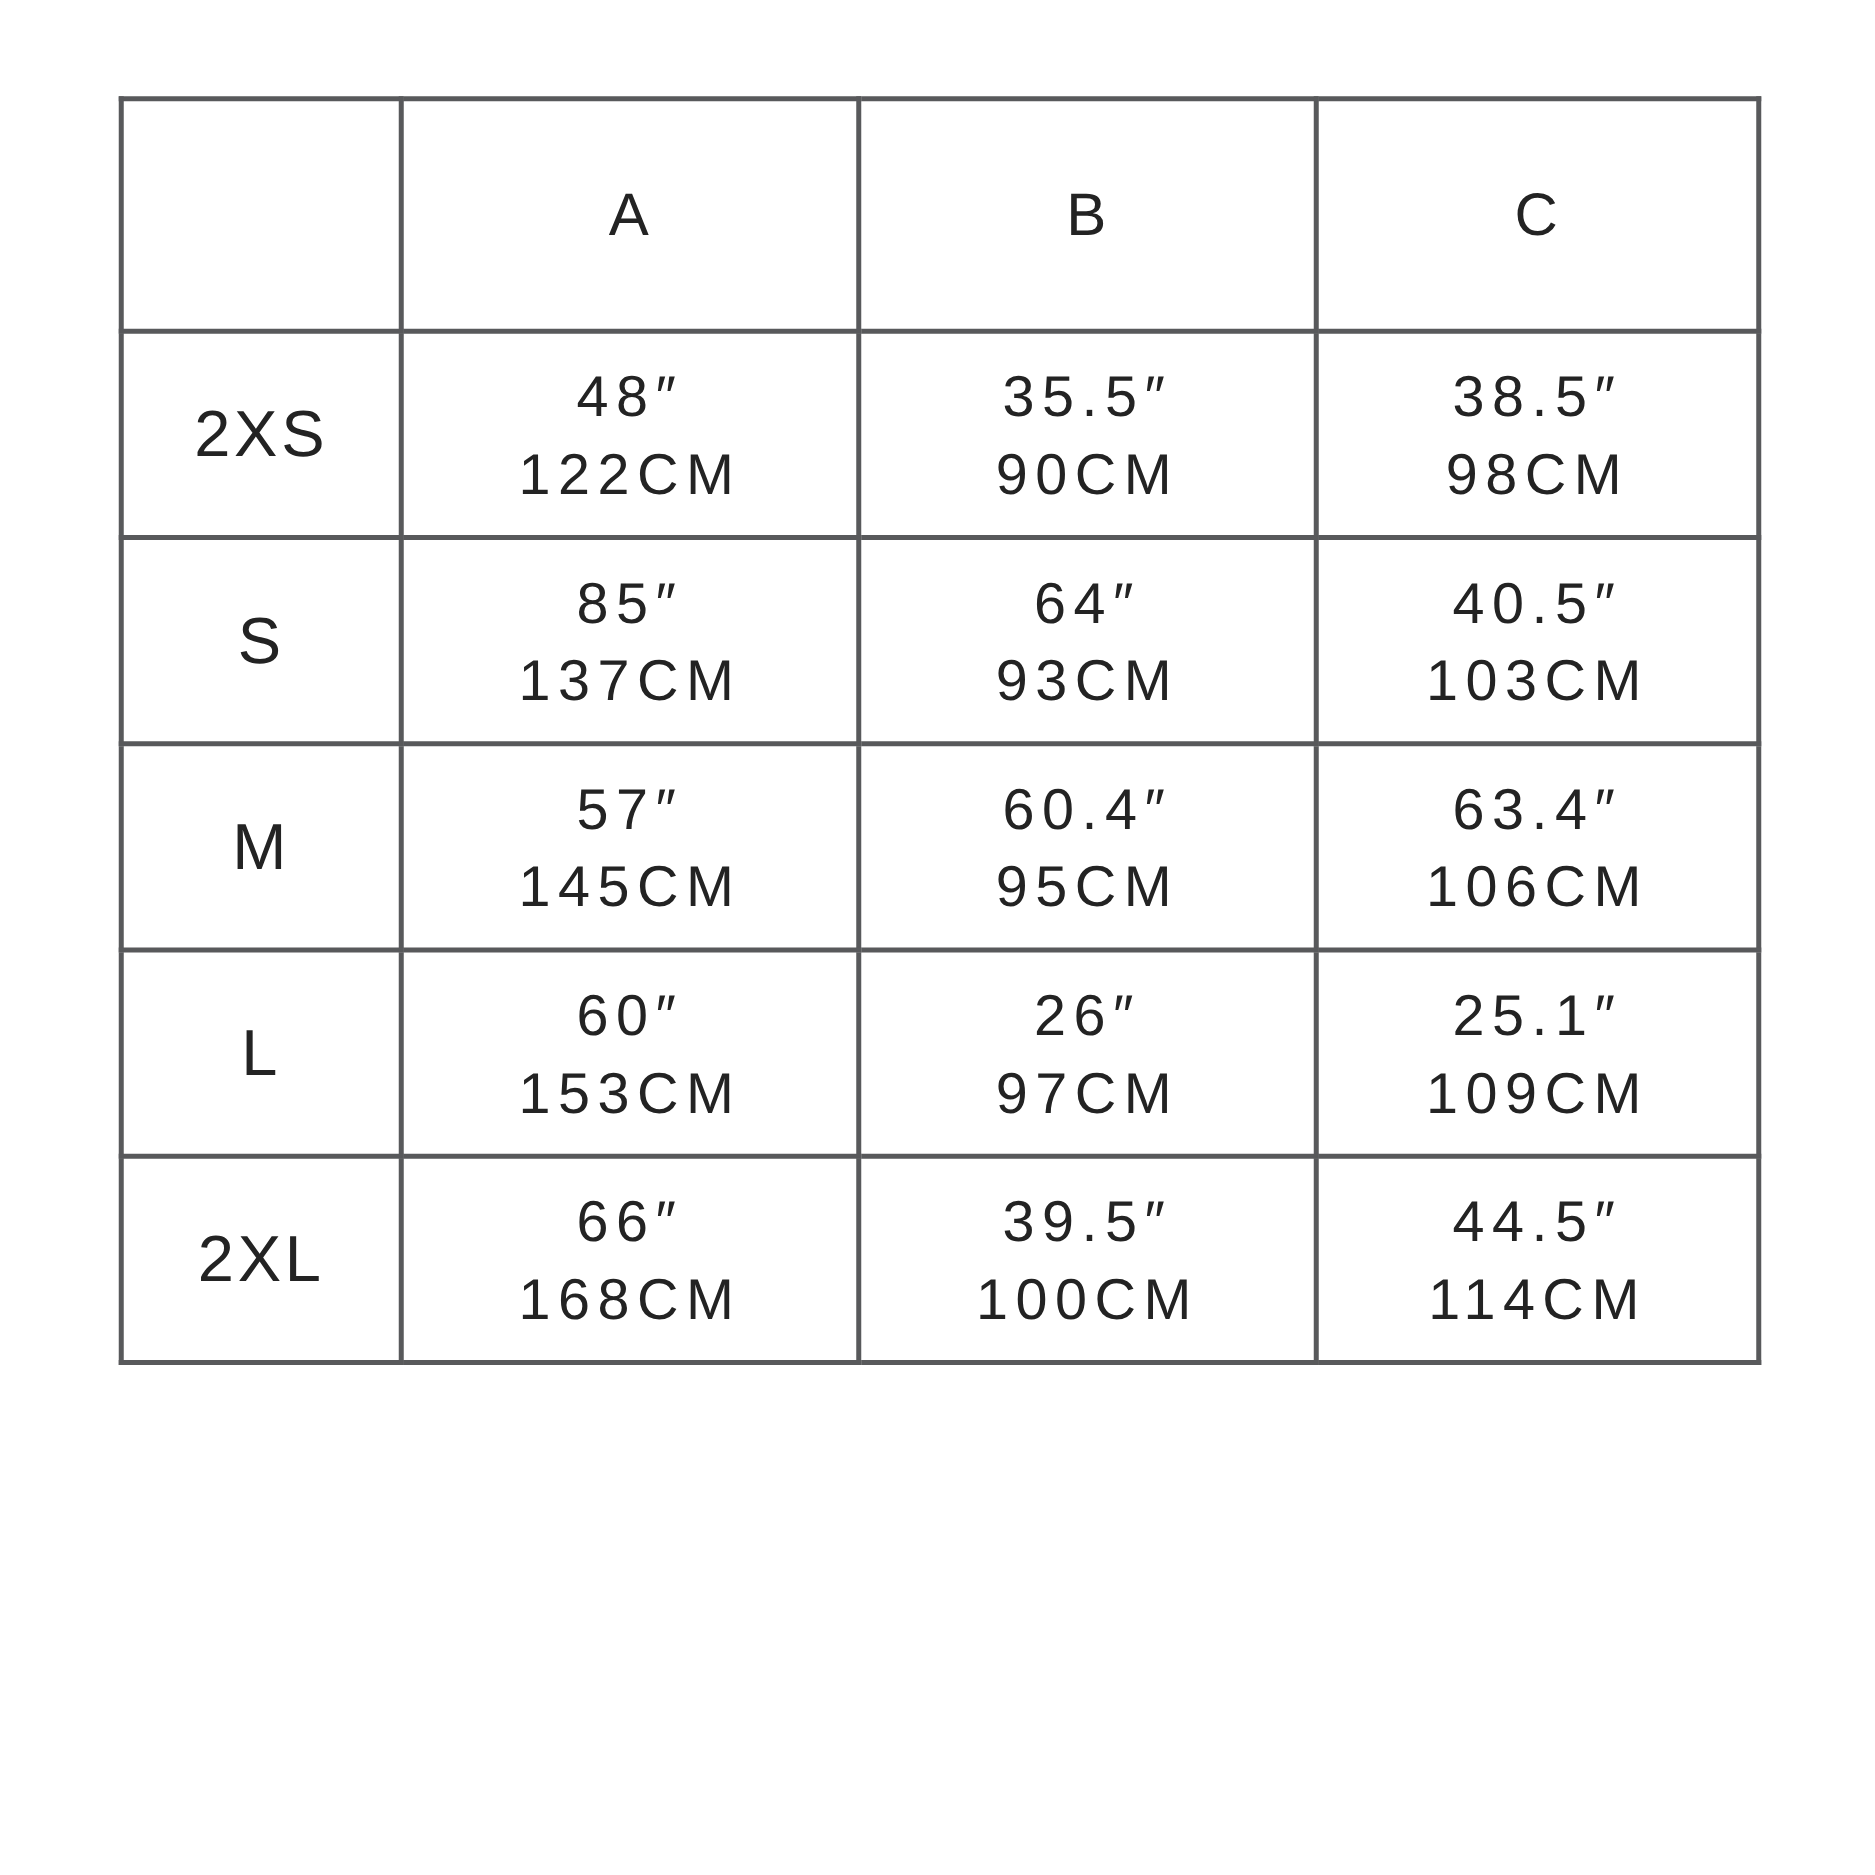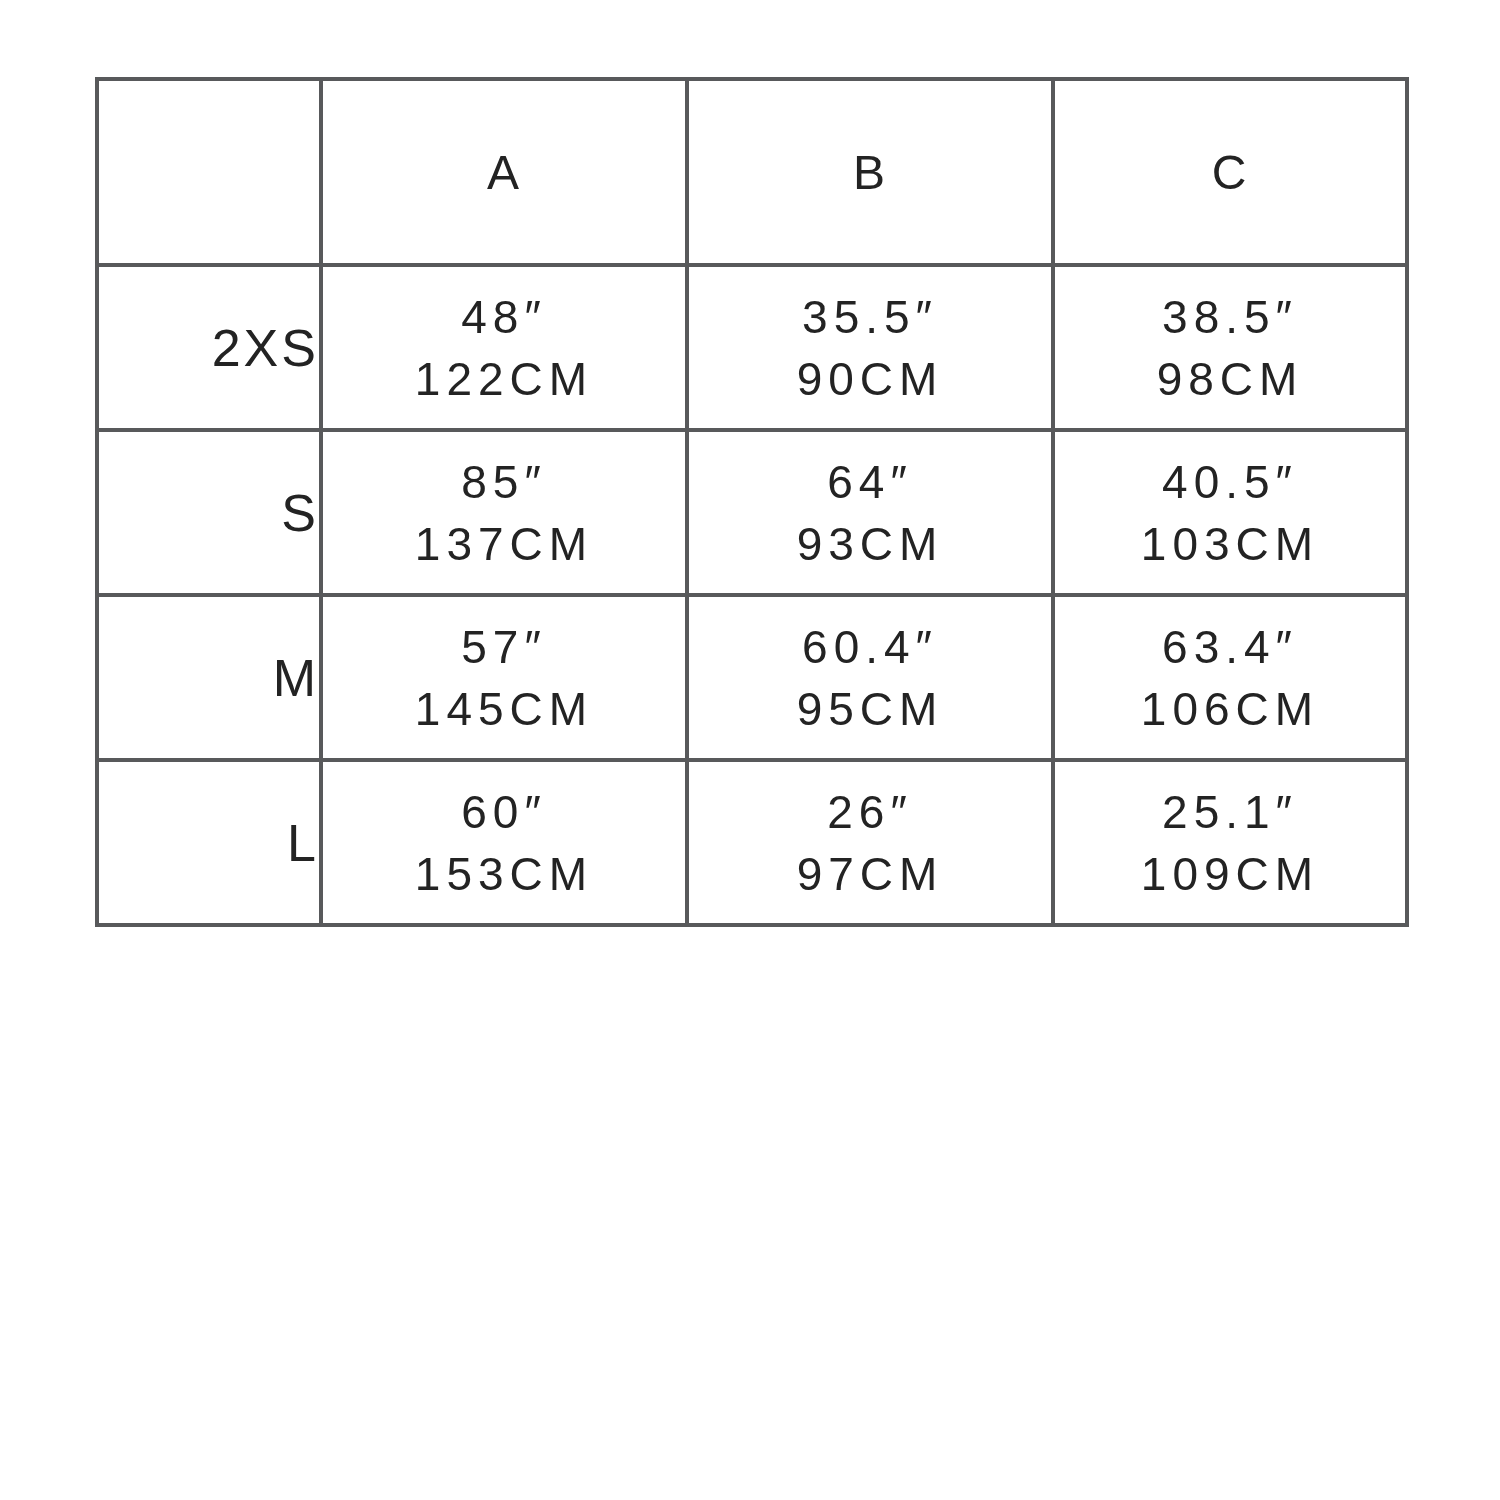--- a/index.html
+++ b/index.html
@@ -41,21 +41,20 @@
   thead th {
     height: 182px;
     font-size: 48px;
     letter-spacing: 2px;
     border-bottom: 6px solid #58595b;
   }
   tbody tr { height: 165px; }
   tbody th.size {
     font-size: 52px;
     letter-spacing: 3px;
-    text-align: right;
   }
   td .measure-line {
     font-size: 46px;
     letter-spacing: 6px;
     line-height: 62px;
     white-space: nowrap;
   }
 </style>
 </head>
 <body>
@@ -130,15 +129,30 @@
         </td>
         <td>
           <div class="measure-line">26″</div>
           <div class="measure-line">97CM</div>
         </td>
         <td>
           <div class="measure-line">25.1″</div>
           <div class="measure-line">109CM</div>
         </td>
       </tr>
+      <tr>
+        <th class="size">2XL</th>
+        <td>
+          <div class="measure-line">66″</div>
+          <div class="measure-line">168CM</div>
+        </td>
+        <td>
+          <div class="measure-line">39.5″</div>
+          <div class="measure-line">100CM</div>
+        </td>
+        <td>
+          <div class="measure-line">44.5″</div>
+          <div class="measure-line">114CM</div>
+        </td>
+      </tr>
     </tbody>
   </table>
 </div>
 
 </body></html>

